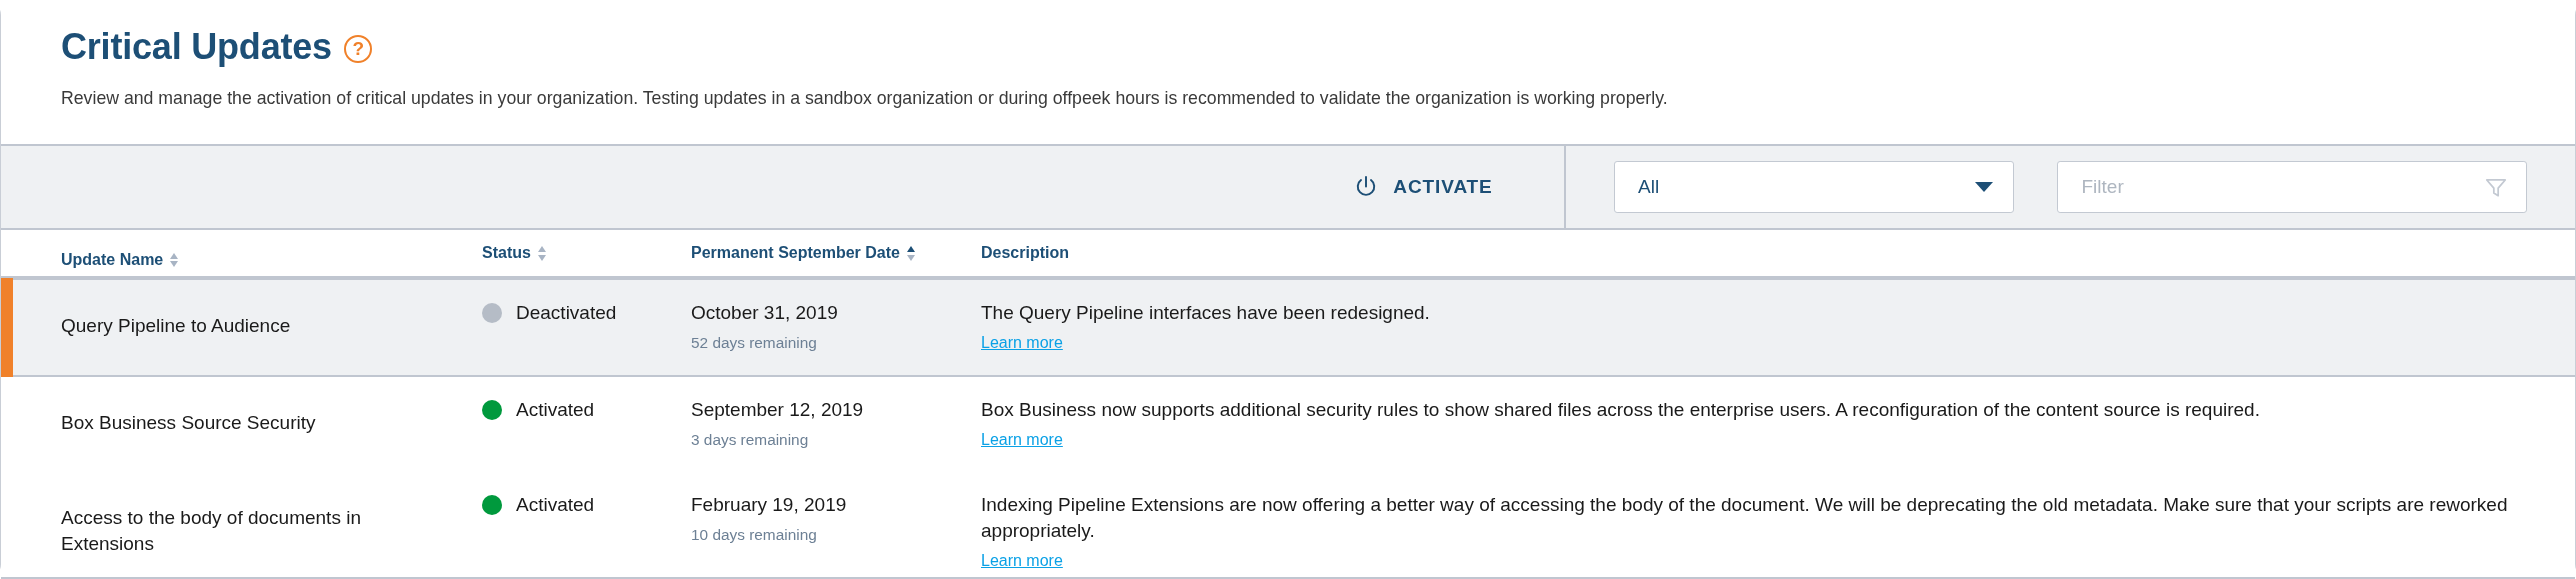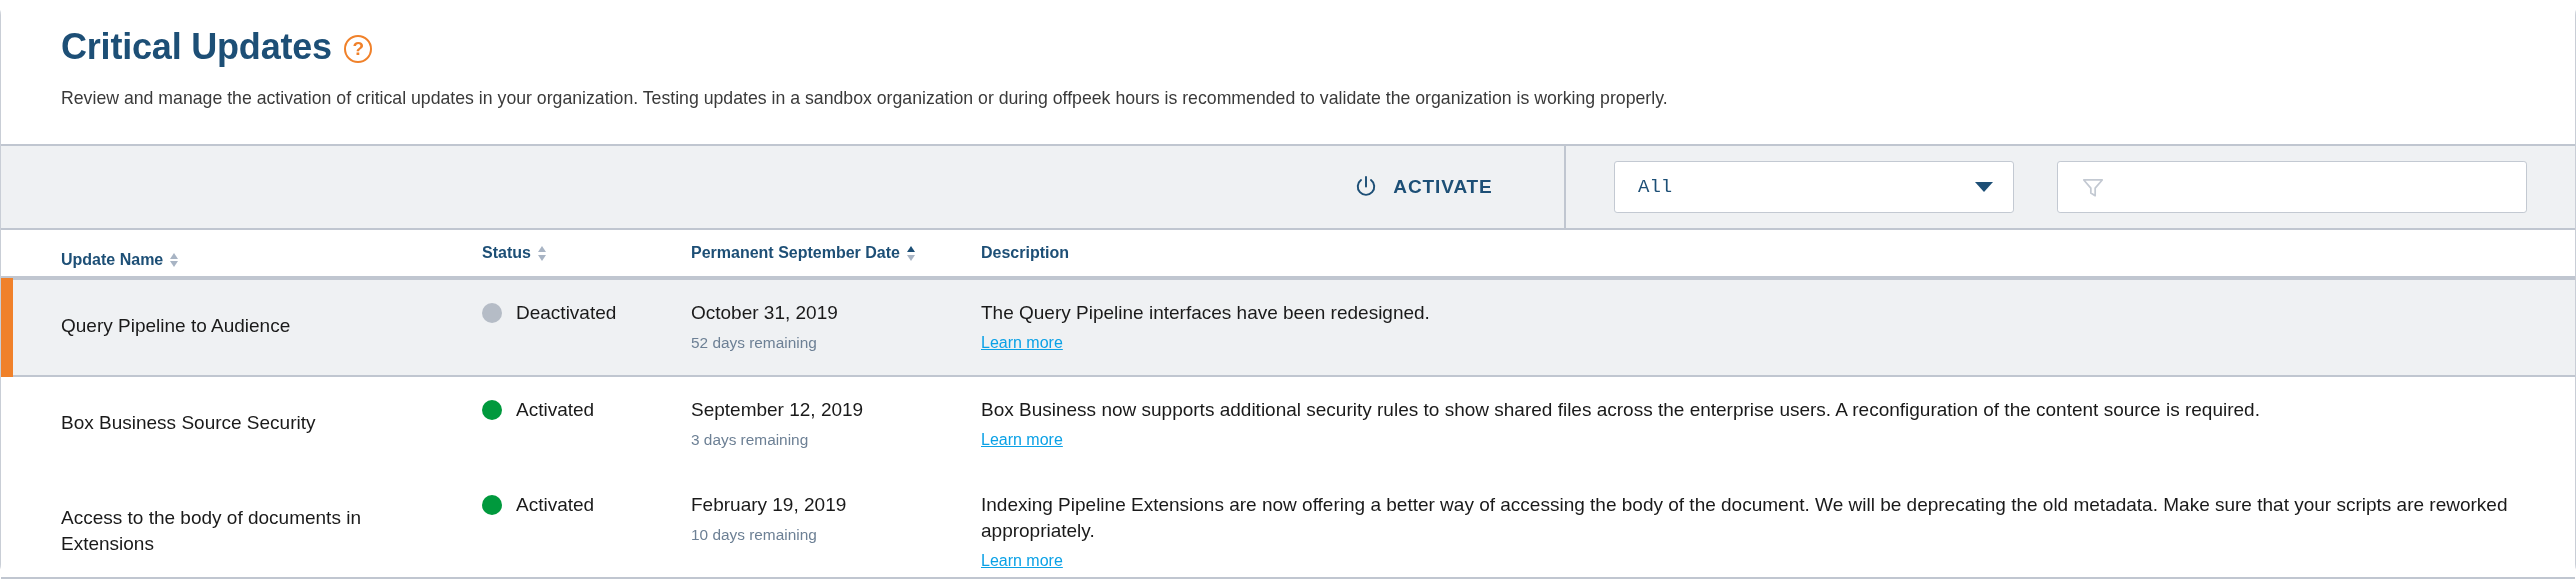--- a/index.html
+++ b/index.html
@@ -112,21 +112,20 @@
     width: 400px;
     height: 52px;
     background: #fff;
     border: 1.5px solid #c3c9d2;
     border-radius: 3.1px;
     display: flex;
     align-items: center;
     justify-content: space-between;
     padding: 0 20px 0 23px;
     cursor: pointer;
-    font-family: Liberation Mono, monospace;
   }
   .select-value {
     font-size: 19px;
     color: #1d4f76;
   }
   .caret-down {
     width: 0; height: 0;
     border-left: 9.2px solid transparent;
     border-right: 9.2px solid transparent;
     border-top: 10.8px solid #1d4f76;
@@ -266,20 +265,21 @@
         <span>ACTIVATE</span>
       </button>
     </div>
     <div class="toolbar-divider"></div>
     <div class="toolbar-right">
       <div class="select-box">
         <span class="select-value">All</span>
         <span class="caret-down"></span>
       </div>
       <div class="filter-box">
+        <input class="filter-input" type="text" placeholder="Filter" style="">
         <span>
           <svg class="funnel-icon" viewBox="0 0 24 24" fill="none" stroke="#c3c9d2" stroke-width="1.6" stroke-linejoin="round">
             <path d="M3.5 5.5 L20.5 5.5 L14 13 L14 20 L10 17.5 L10 13 Z"></path>
           </svg>
         </span>
       </div>
     </div>
   </div>
 
   <div class="table">

